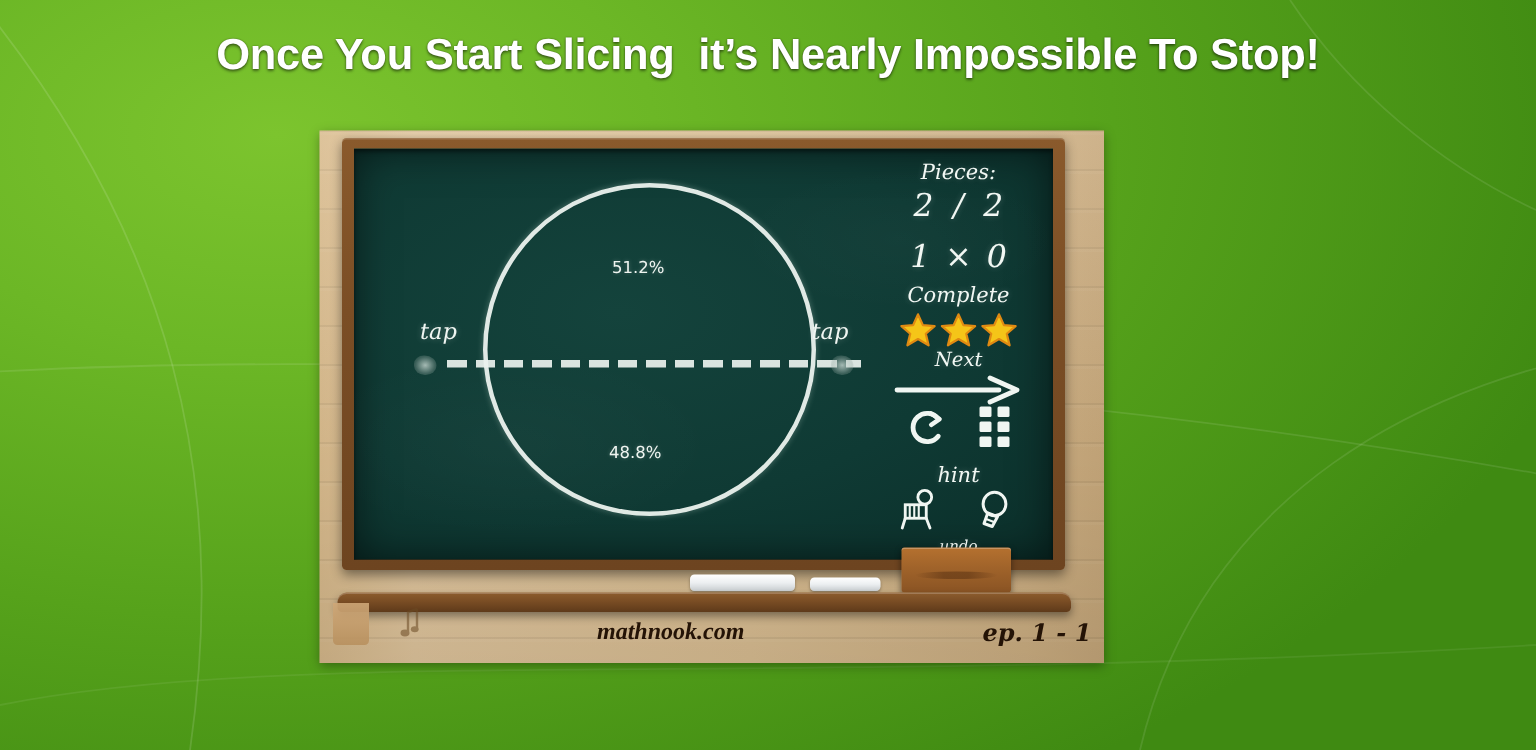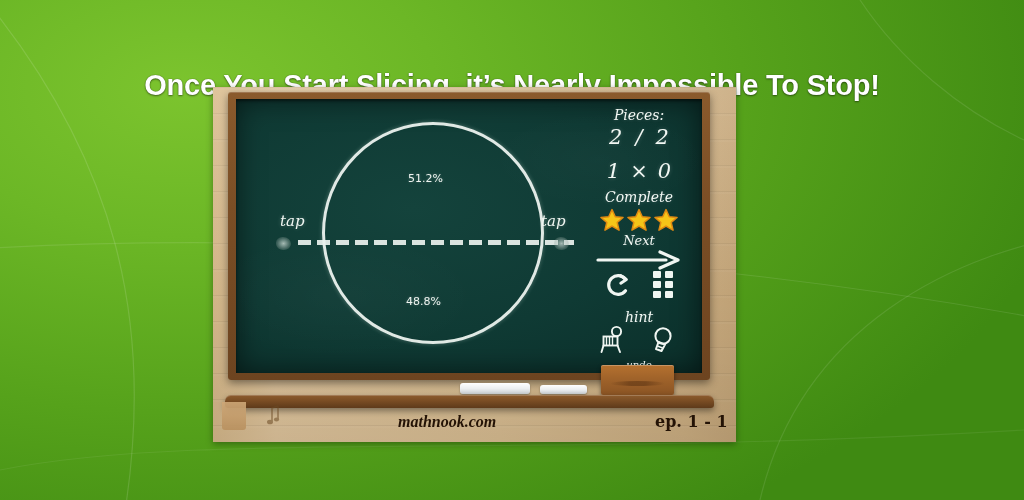--- a/index.html
+++ b/index.html
@@ -16,21 +16,20 @@
   .bg-swoosh { position:absolute; inset:0; pointer-events:none; }
 
   
   #banner-title {
     position:absolute; top:21px; left:0; width:100%;
     text-align:center;
     font-size:29px; font-weight:bold; color:#ffffff;
     letter-spacing:-0.2px;
     text-shadow:0 1px 2px rgba(0,0,0,.45), 0 0 1px rgba(0,0,0,.5);
     white-space:pre;
-    margin-top:48px;
   }
 
   
   #wall-panel {
     position:absolute; left:213px; top:87px; width:523px; height:355px;
     background:
       repeating-linear-gradient(to bottom,
         rgba(0,0,0,.055) 0px, rgba(0,0,0,.055) 1px,
         rgba(255,255,255,.03) 1px, rgba(255,255,255,.03) 3px,
         rgba(0,0,0,0) 3px, rgba(0,0,0,0) 26px),
@@ -178,21 +177,21 @@
   #tray-note-icon { position:absolute; left:266px; top:404px; width:16px; height:22px; opacity:.55; }
 
   
   #site-caption {
     position:absolute; left:398px; top:413px;
     font-family:Liberation Serif, serif; font-style:italic; font-weight:bold;
     font-size:16px; color:#241306;
   }
   #episode-label {
     position:absolute; left:655px; top:412px;
-    font-family:"DejaVu Serif", serif; font-weight:bold;
+    font-family:"DejaVu Serif", serif; font-style:italic; font-weight:bold;
     font-size:16px; color:#241306;
   }
 </style>
 </head>
 <body>
 
 <svg class="bg-swoosh" viewBox="0 0 1024 500" preserveAspectRatio="none">
   <path d="M -40 -30 C 120 150 160 330 120 540" fill="none" stroke="rgba(255,255,255,0.13)" stroke-width="1.2"></path>
   <path d="M -40 250 C 260 230 700 250 1100 330" fill="none" stroke="rgba(255,255,255,0.10)" stroke-width="1.2"></path>
   <path d="M 760 500 C 800 330 950 250 1100 230" fill="none" stroke="rgba(255,255,255,0.10)" stroke-width="1.2"></path>

